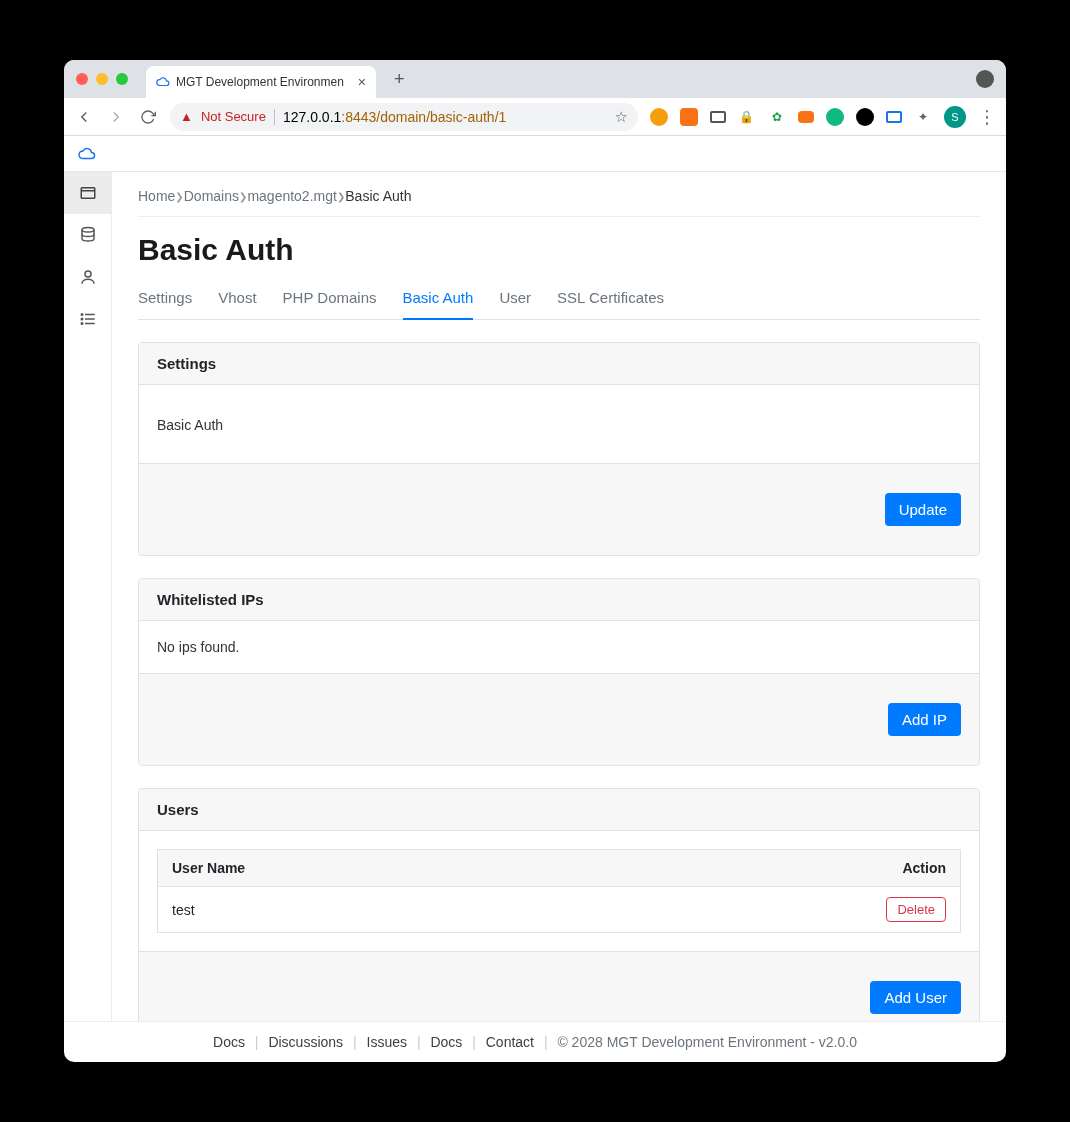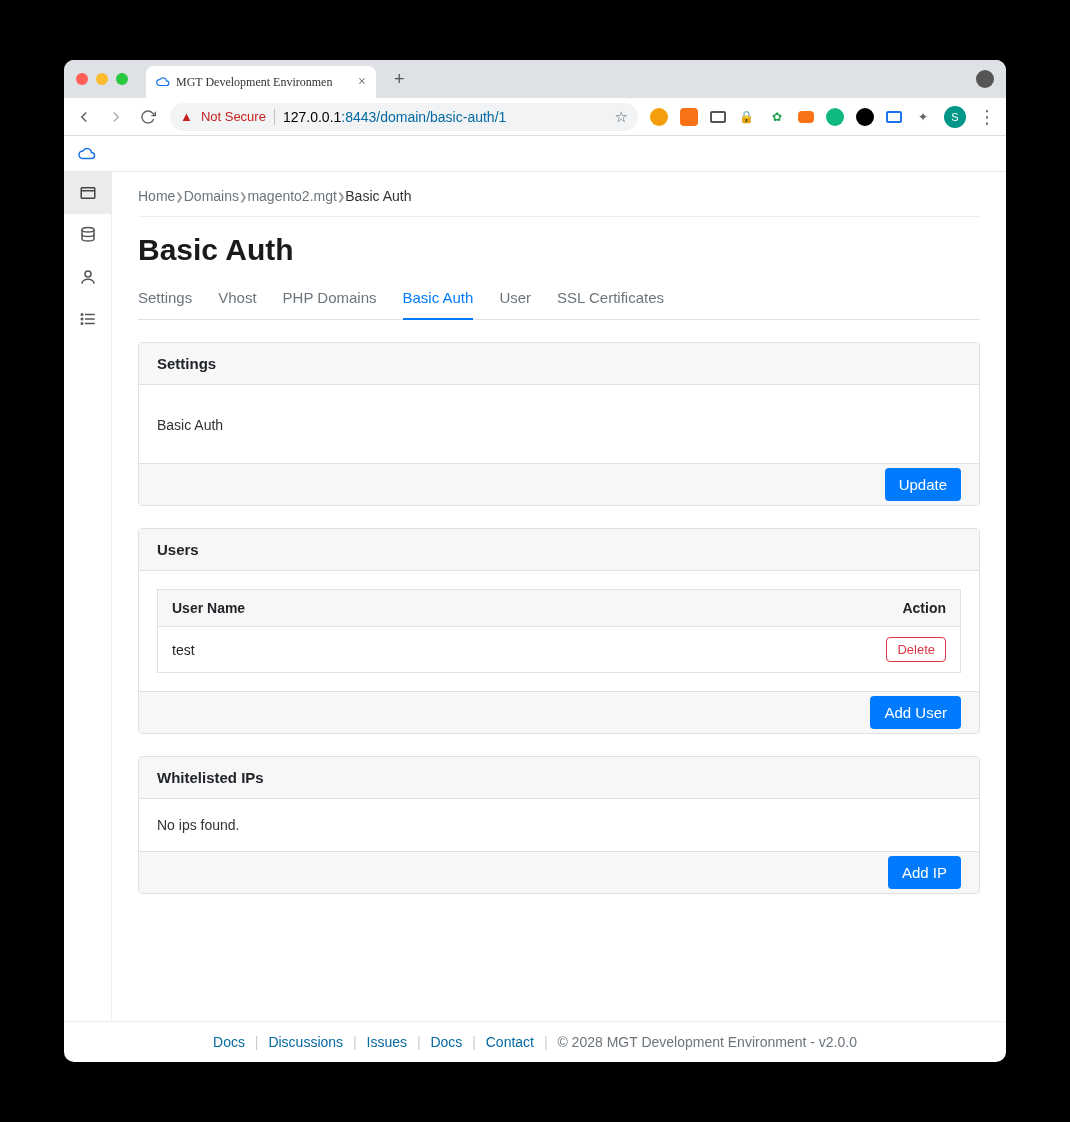--- a/index.html
+++ b/index.html
@@ -42,21 +42,20 @@
     border-radius:8px 8px 0 0;
     display:flex;
     align-items:center;
     padding:0 10px;
     gap:6px;
     font-size:12px;
     color:#333;
     margin-top:6px;
     min-width: 230px;
     position: relative;
-    font-family: Liberation Serif, serif;
   }
   .tab .close-x { margin-left:auto; color:#555; font-size:14px; }
   .new-tab { color:#555; font-size:18px; margin-left:6px; padding:4px;}
   .profile-dot { margin-left:auto; width:18px; height:18px; background:#555; border-radius:50%; }
   
   .addr {
     height:38px;
     background:#fff;
     display:flex;
     align-items:center;
@@ -76,21 +75,21 @@
     padding:0 10px;
     gap:8px;
     font-size:14px;
     color:#202124;
   }
   .not-secure { color:#c5221f; font-size:13px;}
   .warn-tri { color:#c5221f; font-size:13px;}
   .divider-v { width:1px; height:16px; background:#c0c0c0;}
   .urltext { color:#202124; }
   .urltext .host{ color:#000;}
-  .urltext .path{ color:#0369a1;}
+  .urltext .path{ color:#a16207;}
   .star { margin-left:auto; color:#5f6368; font-size:15px;}
   .ext-row{ display:flex; gap:12px; align-items:center;}
   .ext{ width:18px; height:18px; border-radius:4px; display:flex; align-items:center; justify-content:center; font-size:12px;}
   .avatar-circle{ width:22px; height:22px; border-radius:50%; background:#009688; color:#fff; font-size:11px; display:flex; align-items:center; justify-content:center;}
   .kebab{ color:#5f6368; font-size:18px;}
 
   
   .app {
     flex:1;
     display:flex;
@@ -158,41 +157,41 @@
   .panel-h{
     background:#f7f7f7; padding:12px 18px; font-weight:600; font-size:15px; border-bottom:1px solid #dee2e6;
   }
   .panel-b{ padding:26px 18px 30px 18px;}
   .formrow{ display:flex; align-items:flex-start; gap:30px;}
   .formlabel{ min-width:50px; padding-top:6px; color:#333;}
   select.ba{
     width:250px; height:34px; border:1px solid #ced4da; border-radius:4px; background:#fff; padding:0 8px; font-size:14px; color:#495057;
   }
   .panel-f{
-    background:#f7f7f7; padding:4px 18px; border-top:1px solid #dee2e6; display:flex; justify-content:flex-end;
+    background:#f7f7f7; padding:29px 18px; border-top:1px solid #dee2e6; display:flex; justify-content:flex-end;
   }
   .btn{
     border:none; border-radius:4px; padding:8px 14px; font-size:15px; cursor:pointer;
   }
   .btn-primary{ background:#007bff; color:#fff;}
   .btn-outline-danger{ background:#fff; color:#dc3545; border:1px solid #dc3545; padding:4px 10px; font-size:13px; border-radius:4px;}
   .tblwrap{ padding:18px;}
   table.tbl{ width:100%; border-collapse:collapse; border:1px solid #dee2e6;}
   table.tbl th, table.tbl td{ padding:10px 14px; text-align:left; font-size:14px;}
   table.tbl thead th{ background:#f7f7f7; font-weight:600; border-bottom:1px solid #dee2e6;}
   table.tbl th.action, table.tbl td.action{ text-align:right; width:100px;}
   .empty{ padding:18px; color:#333;}
   .footer{
     border-top:1px solid #eee;
     padding:12px 0;
     text-align:center;
     font-size:14px;
     color:#6c757d;
   }
-  .footer a{ color:#0369a1; text-decoration:none;}
+  .footer a{ color:#404040; text-decoration:none;}
   .footer .sep{ margin:0 6px; color:#ccc;}
   
   svg{ display:block;}
 </style>
 </head>
 <body>
 
 <div class="window">
 
   <div class="titlebar">
@@ -328,20 +327,28 @@
             <div class="formrow">
               <div class="formlabel">Basic Auth</div>
             </div>
           </div>
           <div class="panel-f">
             <button class="btn btn-primary">Update</button>
           </div>
         </div>
 
         <div class="panel">
+          <div class="panel-h">Whitelisted IPs</div>
+          <div class="empty">No ips found.</div>
+          <div class="panel-f">
+            <button class="btn btn-primary">Add IP</button>
+          </div>
+        </div>
+
+        <div class="panel">
           <div class="panel-h">Users</div>
           <div class="tblwrap">
             <table class="tbl">
               <thead>
                 <tr>
                   <th>User Name</th>
                   <th class="action">Action</th>
                 </tr>
               </thead>
               <tbody>
@@ -352,28 +359,20 @@
                   </td>
                 </tr>
               </tbody>
             </table>
           </div>
           <div class="panel-f">
             <button class="btn btn-primary">Add User</button>
           </div>
         </div>
 
-        <div class="panel">
-          <div class="panel-h">Whitelisted IPs</div>
-          <div class="empty">No ips found.</div>
-          <div class="panel-f">
-            <button class="btn btn-primary">Add IP</button>
-          </div>
-        </div>
-
       </div>
     </div>
 
     <div class="footer">
       <a>Docs</a>
       <span class="sep">|</span>
       <a>Discussions</a>
       <span class="sep">|</span>
       <a>Issues</a>
       <span class="sep">|</span>

